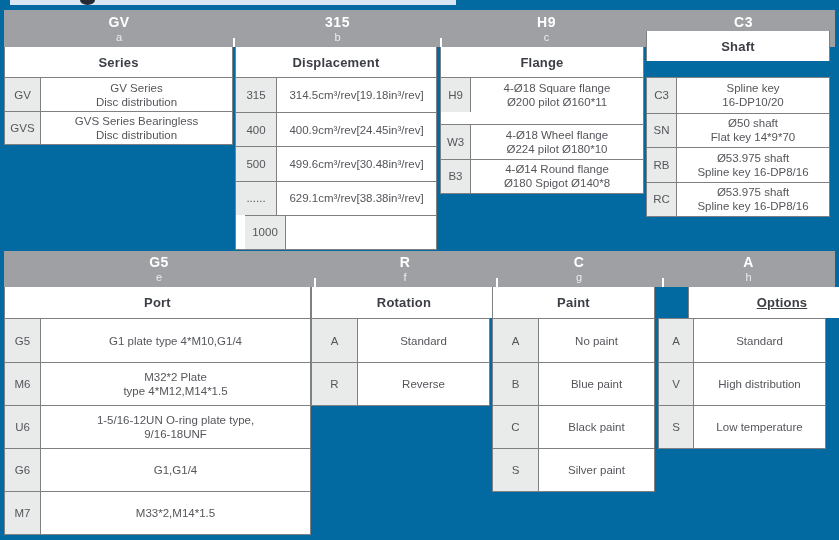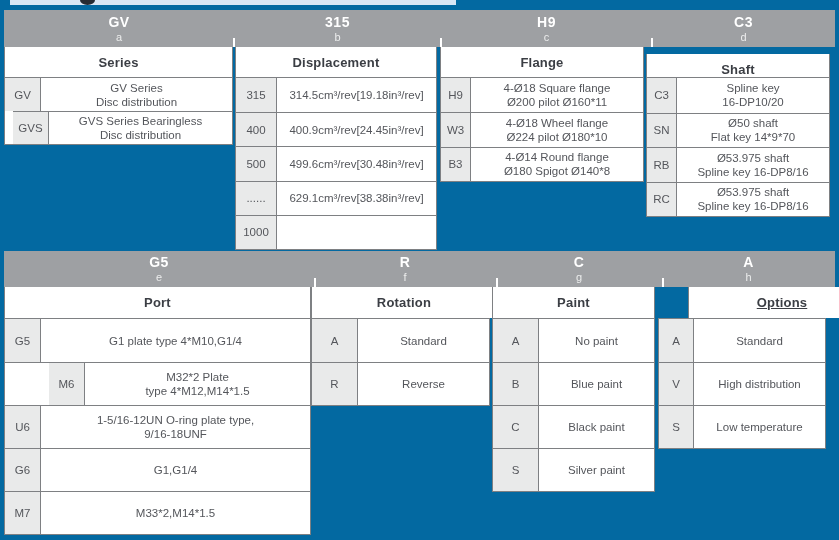--- a/index.html
+++ b/index.html
@@ -58,33 +58,33 @@
       <span class="letter">d</span>
     </div>
     <div class="tick" style="left:229px;"></div>
     <div class="tick" style="left:436px;"></div>
     <div class="tick" style="left:647px;"></div>
   </div>
 
   <div class="thead" style="left:4px;top:47px;width:229px;height:30px;">Series</div>
   <div class="thead" style="left:235px;top:47px;width:202px;height:30px;">Displacement</div>
   <div class="thead" style="left:440px;top:47px;width:204px;height:30px;">Flange</div>
-  <div class="thead" style="left:646px;top:54px;width:184px;height:30px;">Shaft</div>
+  <div class="thead" style="left:646px;top:31px;width:184px;height:30px;">Shaft</div>
 
   <div class="tbl" style="left:4px;top:77px;width:229px;">
     <div class="trow" style="height:33px;">
       <div class="tcode" style="width:36px;">
           <span>GV</span>
         </div>
       <div class="tdesc">
           <span>GV Series</span>
           <span>Disc distribution</span>
         </div>
     </div>
-    <div class="trow" style="height:33px;margin-left:8px;">
+    <div class="trow" style="height:33px;">
       <div class="tcode" style="width:36px;">
           <span>GVS</span>
         </div>
       <div class="tdesc">
           <span>GVS Series Bearingless</span>
           <span>Disc distribution</span>
         </div>
     </div>
   </div>
 
@@ -114,38 +114,38 @@
         </div>
     </div>
     <div class="trow" style="height:34.2px;">
       <div class="tcode" style="width:41px;">
           <span>......</span>
         </div>
       <div class="tdesc">
           <span>629.1cm³/rev[38.38in³/rev]</span>
         </div>
     </div>
-    <div class="trow" style="height:34.2px;">
+    <div class="trow" style="height:34.2px;margin-left:9px;">
       <div class="tcode" style="width:41px;">
           <span>1000</span>
         </div>
     </div>
   </div>
 
   <div class="tbl" style="left:440px;top:77px;width:204px;">
     <div class="trow" style="height:34.3px;">
       <div class="tcode" style="width:30px;">
           <span>H9</span>
         </div>
       <div class="tdesc">
           <span>4-Ø18 Square flange</span>
           <span>Ø200 pilot Ø160*11</span>
         </div>
     </div>
-    <div class="trow" style="height:34.3px;">
+    <div class="trow" style="height:34.3px;margin-top:12px;">
       <div class="tcode" style="width:30px;">
           <span>W3</span>
         </div>
       <div class="tdesc">
           <span>4-Ø18 Wheel flange</span>
           <span>Ø224 pilot Ø180*10</span>
         </div>
     </div>
     <div class="trow" style="height:34.3px;">
       <div class="tcode" style="width:30px;">
@@ -227,21 +227,21 @@
   <div class="tbl" style="left:4px;top:318px;width:307px;">
     <div class="trow" style="height:43px;">
       <div class="tcode" style="width:36px;">
           <span>G5</span>
         </div>
       <div class="tdesc">
           <span>G1 plate type 4*M10,G1/4</span>
         </div>
     </div>
     <div class="trow" style="height:43px;">
-      <div class="tcode" style="width:36px;margin-left:44px;">
+      <div class="tcode" style="width:36px;">
           <span>M6</span>
         </div>
       <div class="tdesc">
           <span>M32*2 Plate</span>
           <span>type 4*M12,M14*1.5</span>
         </div>
     </div>
     <div class="trow" style="height:43px;">
       <div class="tcode" style="width:36px;">
           <span>U6</span>

